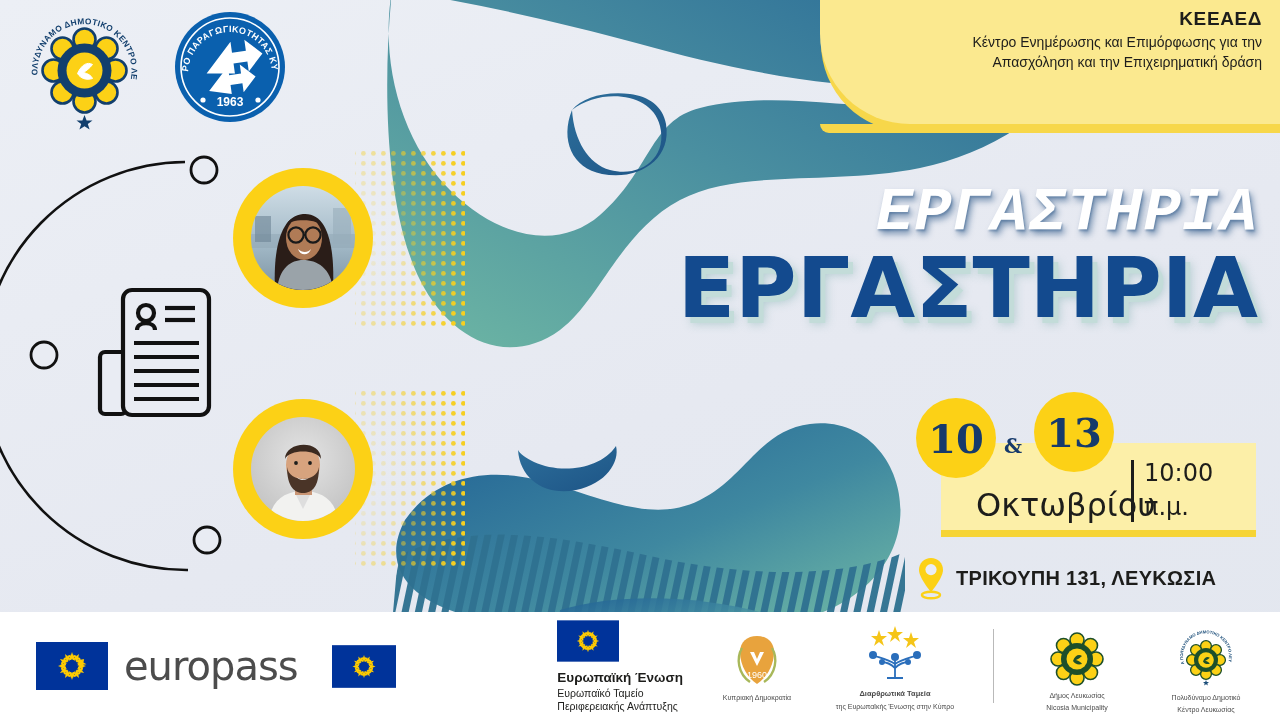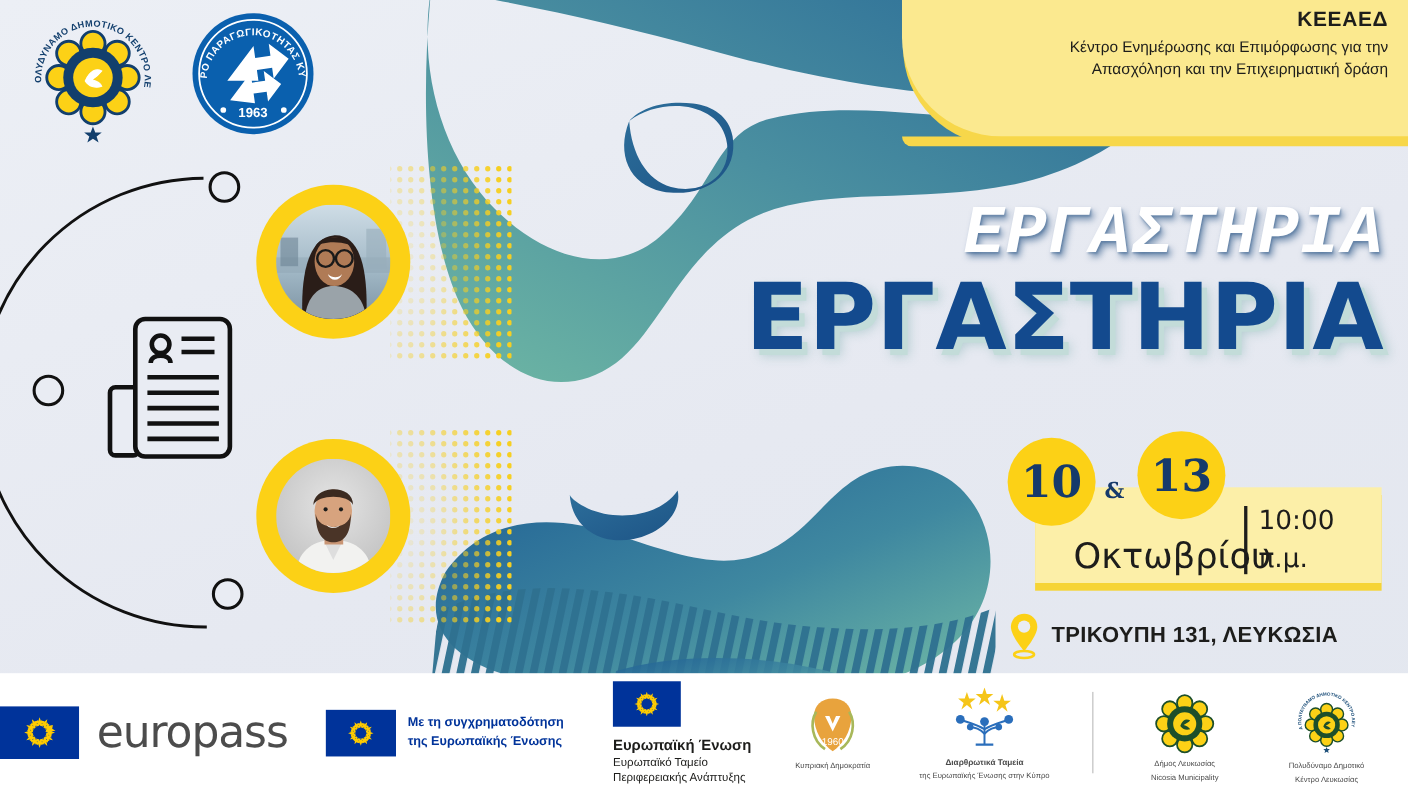--- a/index.html
+++ b/index.html
@@ -83,21 +83,21 @@
   .photo.p1 .inner { width:104px; height:104px; }
   .photo.p2 { left:233px; top:269px; width:140px; height:140px; }
   .photo.p2 .inner { width:104px; height:104px; }
 
   
   .footer {
     position:absolute; left:0; bottom:0; width:1280px; height:108px;
     background:#ffffff; z-index:10;
     display:flex; align-items:center;
   }
-  .f-left { display:flex; align-items:center; gap:34px; }
+  .f-left { display:flex; align-items:center; gap:34px; padding-left:36px; }
   .f-right { display:flex; align-items:flex-start; gap:26px; margin-left:auto; padding-right:20px; }
   .europass-word { font-size:40px; color:#4c4c4c; font-family:"DejaVu Sans", sans-serif; letter-spacing:-1px; }
   .cofin-txt { font-size:11.5px; color:#00339a; font-weight:bold; line-height:1.45; font-family:"Liberation Sans", sans-serif; }
   .eu-blk { text-align:left; }
   .eu-blk .t1 { font-size:13.5px; font-weight:bold; color:#1d1d1b; margin-top:4px; }
   .eu-blk .t2 { font-size:10.5px; color:#1d1d1b; line-height:1.3; margin-top:2px; }
   .mini-cap { font-size:7px; color:#4a4a4a; text-align:center; line-height:1.35; margin-top:3px; }
   .mini-cap.b { font-weight:bold; font-size:7.5px; }
   .vdiv { width:1px; height:74px; background:#b9b9b9; align-self:center; margin:0 8px; }
   .logo-cell { display:flex; flex-direction:column; align-items:center; width:auto; }
@@ -411,24 +411,20 @@
             <polygon points="0,-13 1.1,-9.8 4.4,-9.8 1.8,-7.9 2.8,-4.7 0,-6.7 -2.8,-4.7 -1.8,-7.9 -4.4,-9.8 -1.1,-9.8" transform="rotate(120)"></polygon>
             <polygon points="0,-13 1.1,-9.8 4.4,-9.8 1.8,-7.9 2.8,-4.7 0,-6.7 -2.8,-4.7 -1.8,-7.9 -4.4,-9.8 -1.1,-9.8" transform="rotate(150)"></polygon>
             <polygon points="0,-13 1.1,-9.8 4.4,-9.8 1.8,-7.9 2.8,-4.7 0,-6.7 -2.8,-4.7 -1.8,-7.9 -4.4,-9.8 -1.1,-9.8" transform="rotate(180)"></polygon>
             <polygon points="0,-13 1.1,-9.8 4.4,-9.8 1.8,-7.9 2.8,-4.7 0,-6.7 -2.8,-4.7 -1.8,-7.9 -4.4,-9.8 -1.1,-9.8" transform="rotate(210)"></polygon>
             <polygon points="0,-13 1.1,-9.8 4.4,-9.8 1.8,-7.9 2.8,-4.7 0,-6.7 -2.8,-4.7 -1.8,-7.9 -4.4,-9.8 -1.1,-9.8" transform="rotate(240)"></polygon>
             <polygon points="0,-13 1.1,-9.8 4.4,-9.8 1.8,-7.9 2.8,-4.7 0,-6.7 -2.8,-4.7 -1.8,-7.9 -4.4,-9.8 -1.1,-9.8" transform="rotate(270)"></polygon>
             <polygon points="0,-13 1.1,-9.8 4.4,-9.8 1.8,-7.9 2.8,-4.7 0,-6.7 -2.8,-4.7 -1.8,-7.9 -4.4,-9.8 -1.1,-9.8" transform="rotate(300)"></polygon>
             <polygon points="0,-13 1.1,-9.8 4.4,-9.8 1.8,-7.9 2.8,-4.7 0,-6.7 -2.8,-4.7 -1.8,-7.9 -4.4,-9.8 -1.1,-9.8" transform="rotate(330)"></polygon>
           </g>
         </svg>
-        <div class="cofin-txt">
-          <div>Με τη συγχρηματοδότηση</div>
-          <div>της Ευρωπαϊκής Ένωσης</div>
-        </div>
       </div>
     </div>
 
     <div class="f-right">
 
       <div class="eu-blk" style="margin-top:2px;">
         <svg width="62" height="42" viewBox="0 0 72 48">
           <rect width="72" height="48" fill="#00339a"></rect>
           <g fill="#ffcc00" transform="translate(36,24)">
             <polygon points="0,-13 1.1,-9.8 4.4,-9.8 1.8,-7.9 2.8,-4.7 0,-6.7 -2.8,-4.7 -1.8,-7.9 -4.4,-9.8 -1.1,-9.8"></polygon>

